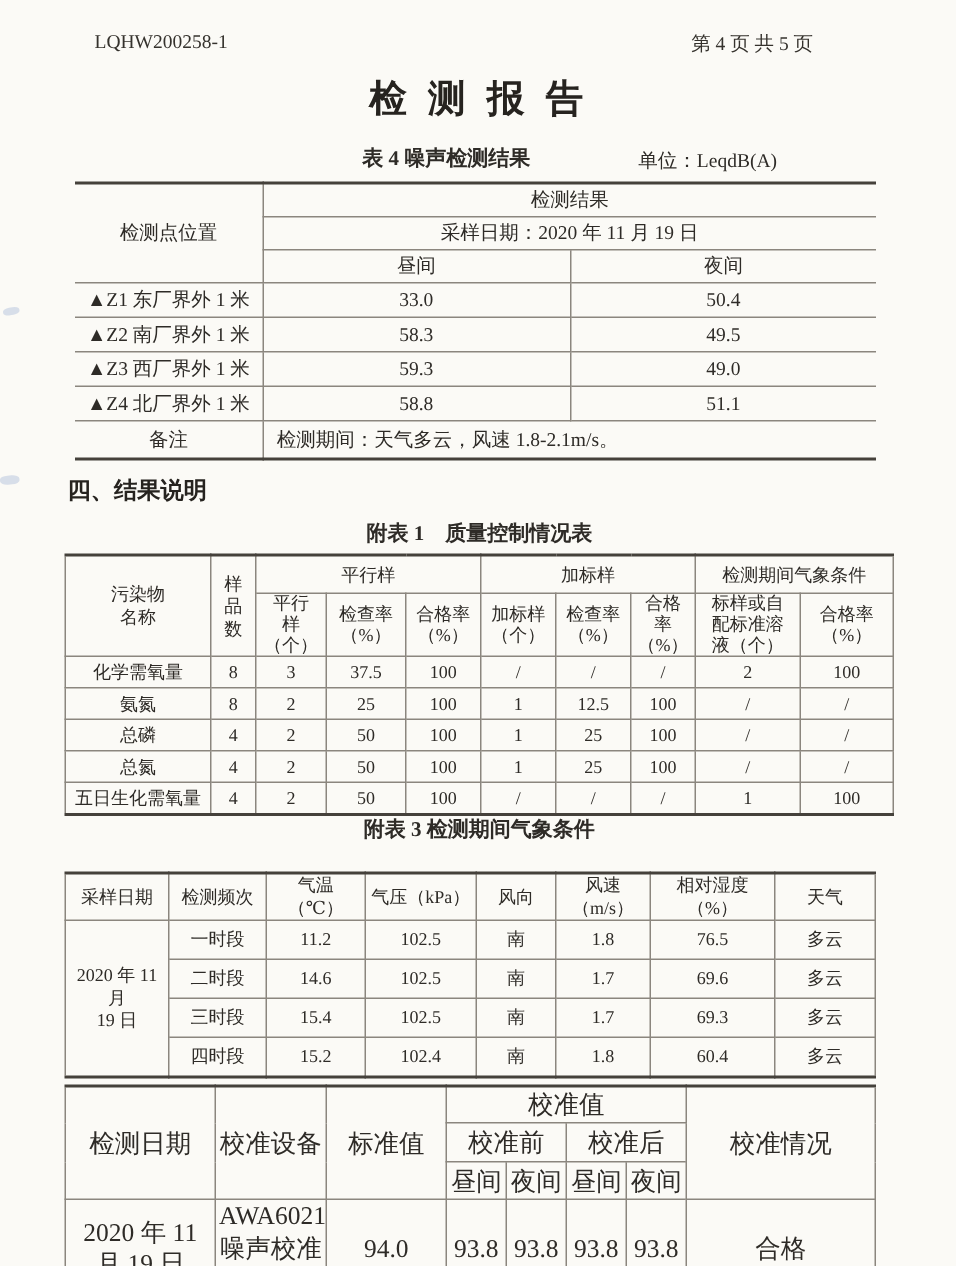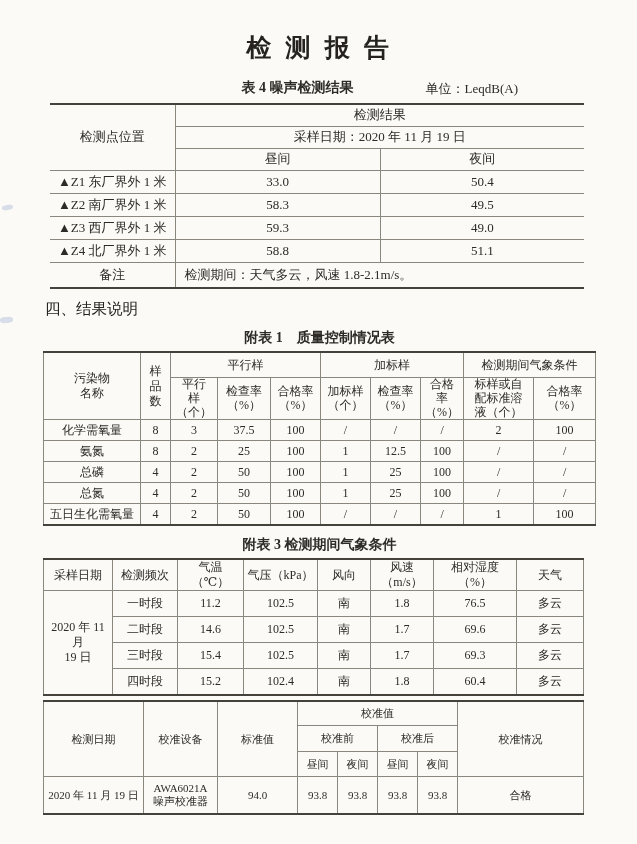--- a/index.html
+++ b/index.html
@@ -23,53 +23,57 @@
   .tbl{border-top:2px solid #45413b;border-bottom:2px solid #45413b}
 
   .t4{width:534px;margin:5px 0 0 7px}
   .t4 tr td:first-child{border-left:none}
   .t4 tr td:last-child{border-right:none}
   .t4 td{height:21px;font-size:13px}
   .t4 tr.data td{height:22px}
   .t4 tr.note td{height:24px}
   .t4 td.left{text-align:left;padding-left:9px}
 
-  .section-heading{font-size:15.5px;font-weight:400;margin:10px 0 0 2px;color:#26231f}
+  .section-heading{font-size:15.5px;font-weight:700;margin:10px 0 0 2px;color:#26231f}
   .tbl-caption{text-align:center;font-weight:700;font-size:14px}
   .cap1{margin-top:9px}
-  .cap3{margin-top:10px}
+  .cap3{}
   .cap4{margin-top:11px}
 
   .qc{width:552px;margin-top:4px}
   .qc td{font-size:12px}
   .qc tr.group td{height:24px}
   .qc tr.sub td{height:40px;line-height:1.15}
   .qc tr.data td{height:20px}
 
-  .wx{width:540px;margin-top:4px}
+  .wx{width:540px;margin-top:19px}
   .wx td{font-size:12px}
   .wx tr.head td{height:25px}
   .wx tr.data td{height:25px}
 
   .cal{width:540px;margin-top:4px}
-  .cal td{font-size:11px}
+  .cal td{font-size:17px}
   .cal tr.r1 td{height:23px}
   .cal tr.r2 td{height:25px}
   .cal tr.r3 td{height:24px}
   .cal tr.data td{height:36px}
 
   .smudge{position:absolute;background:#9fb0d6;opacity:.38;border-radius:40%}
   .s1{left:2px;top:205px;width:11px;height:5px;transform:rotate(-10deg)}
   .s2{left:0px;top:317px;width:13px;height:6px;transform:rotate(-4deg)}
 </style>
 </head>
 <body>
 
 <div class="page">
 
+  <div class="doc-header">
+    <span>LQHW200258-1</span>
+    <span>第 4 页 共 5 页</span>
+  </div>
 
   <div class="report-title">检 测 报 告</div>
 
   <div class="caption-row">
     <span class="cap">表 4  噪声检测结果</span>
     <span class="unit">单位：LeqdB(A)</span>
   </div>
 
   <table class="tbl t4">
     <colgroup>

